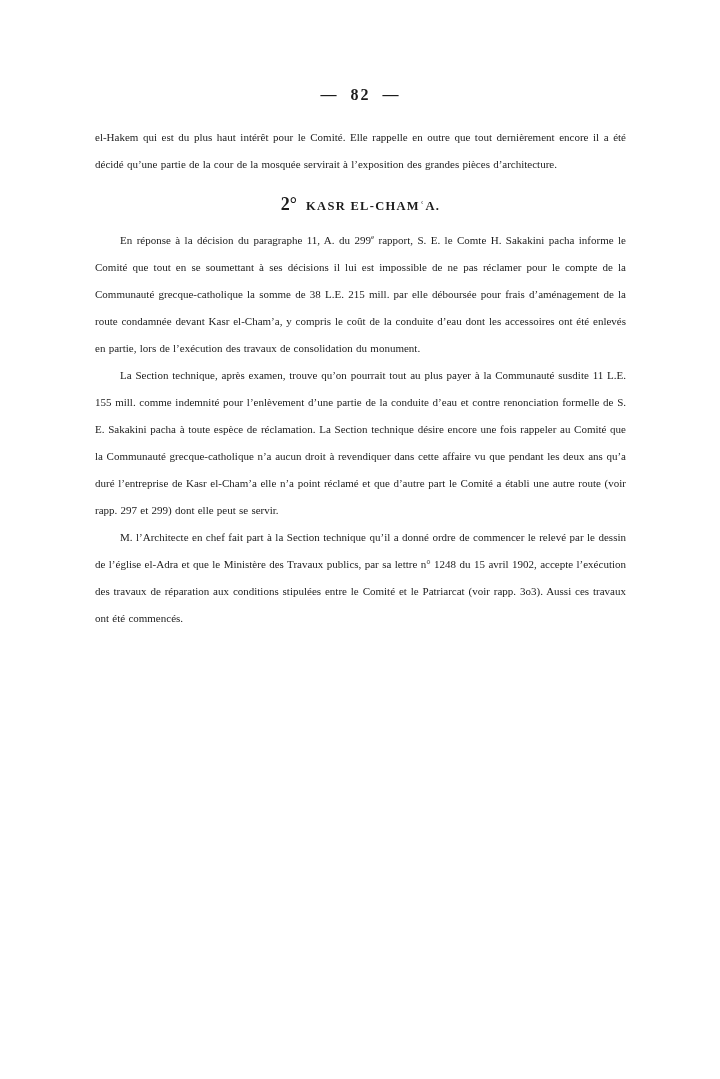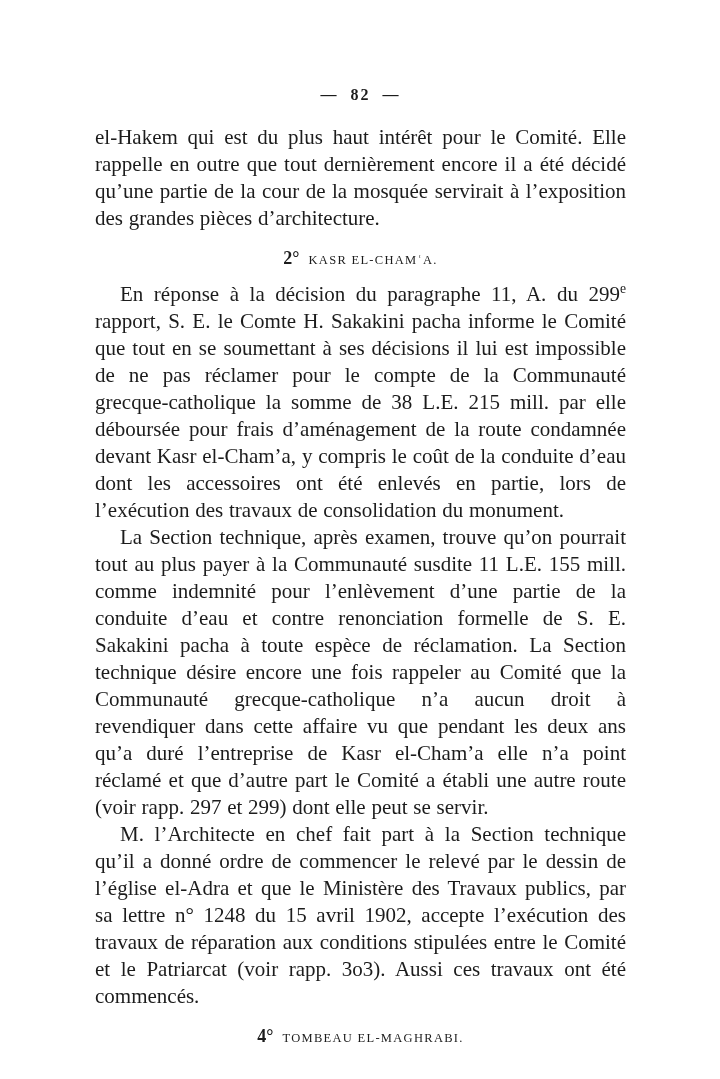--- a/index.html
+++ b/index.html
@@ -20,21 +20,21 @@
   }
   .page-number {
     text-align: center;
     font-size: 16px;
     font-weight: bold;
     letter-spacing: 2px;
     margin: 0 0 20px 0;
     word-spacing: 6px;
   }
   .para {
-    font-size: 21px;
+    font-size: 11px;
     line-height: 27px;
     text-align: justify;
     margin: 0;
     word-spacing: 0.5px;
   }
   .para.indented {
     text-indent: 25px;
   }
   .section-heading {
     text-align: center;
@@ -42,21 +42,21 @@
     line-height: 24px;
     white-space: nowrap;
   }
   .section-number {
     font-size: 18px;
     font-weight: bold;
     margin-right: 9px;
   }
   .section-title {
     font-size: 12.5px;
-    font-weight: normal;
+    font-weight: bold;
     letter-spacing: 1.3px;
   }
   sup {
     font-size: 0.65em;
     line-height: 0;
   }
 </style>
 </head>
 <body>
 
@@ -70,18 +70,15 @@
     <span class="section-number">2°</span><span class="section-title">KASR EL-CHAMʿA.</span>
   </div>
 
   <p class="para indented"><span>En réponse à la décision du paragraphe 11, A. du 299</span><sup>e</sup><span> rapport, S. E. le Comte H. Sakakini pacha informe le Comité que tout en se soumettant à ses décisions il lui est impossible de ne pas réclamer pour le compte de la Communauté grecque-catholique la somme de 38 L.E. 215 mill. par elle déboursée pour frais d’aménagement de la route condamnée devant Kasr el-Cham’a, y compris le coût de la conduite d’eau dont les accessoires ont été enlevés en partie, lors de l’exécution des travaux de consolidation du monument.</span></p>
 
   <p class="para indented">La Section technique, après examen, trouve qu’on pourrait tout au plus payer à la Communauté susdite 11 L.E. 155 mill. comme indemnité pour l’enlèvement d’une partie de la conduite d’eau et contre renonciation formelle de S. E. Sakakini pacha à toute espèce de réclamation. La Section technique désire encore une fois rappeler au Comité que la Communauté grecque-catholique n’a aucun droit à revendiquer dans cette affaire vu que pendant les deux ans qu’a duré l’entreprise de Kasr el-Cham’a elle n’a point réclamé et que d’autre part le Comité a établi une autre route (voir rapp. 297 et 299) dont elle peut se servir.</p>
 
 
   <p class="para indented">M. l’Architecte en chef fait part à la Section technique qu’il a donné ordre de commencer le relevé par le dessin de l’église el-Adra et que le Ministère des Travaux publics, par sa lettre n° 1248 du 15 avril 1902, accepte l’exécution des travaux de réparation aux conditions stipulées entre le Comité et le Patriarcat (voir rapp. 3o3). Aussi ces travaux ont été commencés.</p>
 
-  <div class="section-heading">
-    <span class="section-number">4°</span><span class="section-title">TOMBEAU EL-MAGHRABI.</span>
-  </div>
 
 
 </div>
 
 </body></html>

